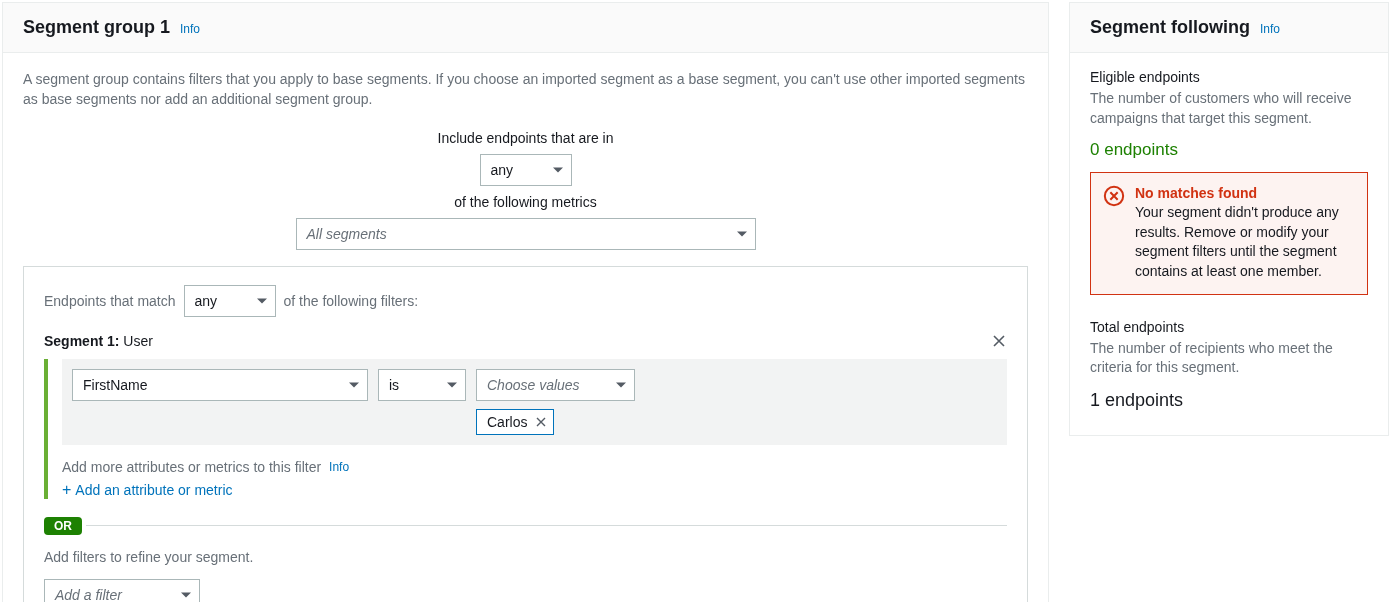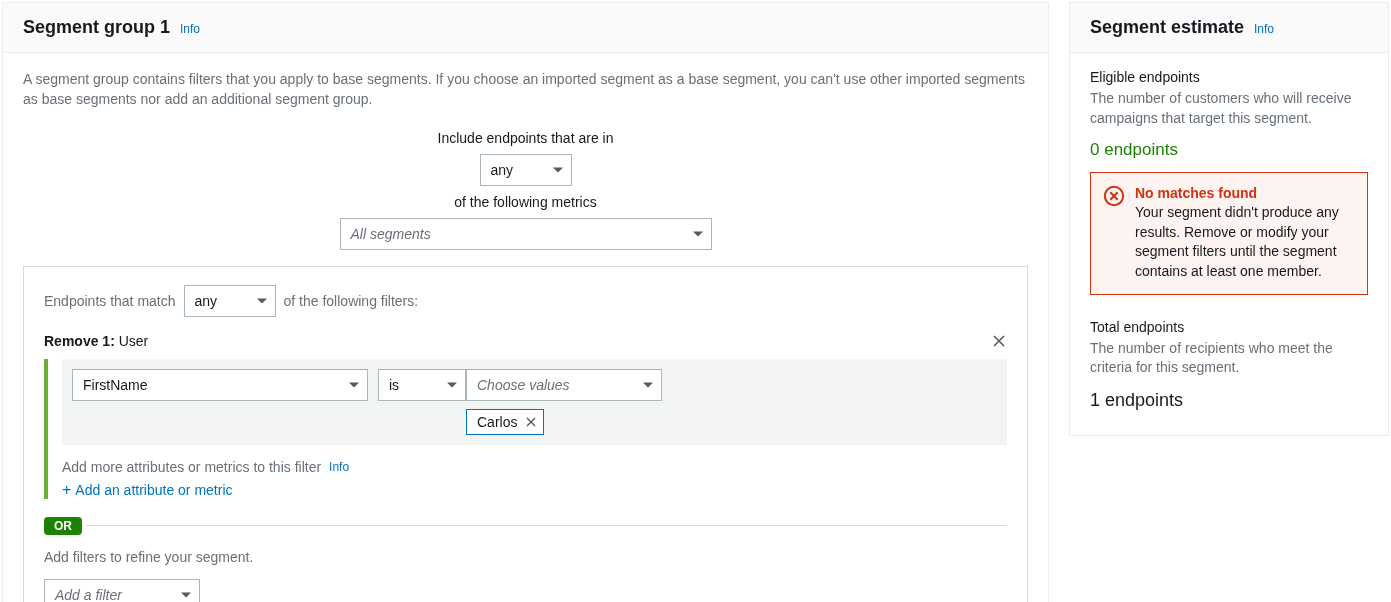--- a/index.html
+++ b/index.html
@@ -80,20 +80,21 @@
     cursor: pointer;
     color: #545b64;
   }
   .bar-wrap { display: flex; gap: 14px; }
   .green-bar { width: 4px; background: #6aaf35; }
   .bar-content { flex: 1; }
   .gray-panel {
     background: #f2f3f3;
     padding: 10px 10px;
     display: flex;
+    gap: 10px;
     align-items: flex-start;
   }
   .gray-panel .left-cols { display: flex; gap: 10px; align-items: center; }
   .gray-panel .right-col { display: flex; flex-direction: column; gap: 8px; align-items: flex-start; }
   .tag {
     border: 1px solid #0073bb;
     background: #fff;
     padding: 4px 6px 4px 10px;
     display: inline-flex;
     align-items: center;
@@ -168,40 +169,40 @@
       <div class="card-body">
         <p class="desc">A segment group contains filters that you apply to base segments. If you choose an imported segment as a base segment, you can't use other imported segments as base segments nor add an additional segment group.</p>
 
         <div class="row">
           <span class="lbl">Include endpoints that are in</span>
           <div class="select" style="width:92px">
             <span>any</span>
             <span class="caret"></span>
           </div>
           <span class="lbl">of the following metrics</span>
-          <div class="select italic" style="width:372px">
+          <div class="select italic" style="width:460px">
             <span>All segments</span>
             <span class="caret"></span>
           </div>
         </div>
 
         <div class="box">
           <div class="inner-row">
             <span class="lbl" style="color:#687078">Endpoints that match</span>
             <div class="select" style="width:92px">
               <span>any</span>
               <span class="caret"></span>
             </div>
             <span class="lbl" style="color:#687078">of the following filters:</span>
           </div>
 
           <div class="filter-block">
             <div class="filter-head">
               <div class="filter-title">
-                <b>Remove 1:</b>
+                <b>Segment 1:</b>
                 <span>User</span>
               </div>
               <svg class="x-icon" viewBox="0 0 16 16">
                 <path d="M3 3 L13 13 M13 3 L3 13" stroke="currentColor" stroke-width="1.6" fill="none"></path>
               </svg>
             </div>
 
             <div class="bar-wrap">
               <div class="green-bar"></div>
               <div class="bar-content">
@@ -210,21 +211,21 @@
                     <div class="select" style="width:296px">
                       <span>FirstName</span>
                       <span class="caret"></span>
                     </div>
                     <div class="select" style="width:88px">
                       <span>is</span>
                       <span class="caret"></span>
                     </div>
                   </div>
                   <div class="right-col">
-                    <div class="select italic" style="width:196px">
+                    <div class="select italic" style="width:159px">
                       <span>Choose values</span>
                       <span class="caret"></span>
                     </div>
                     <div class="tag">
                       <span>Carlos</span>
                       <svg class="tag-x" viewBox="0 0 12 12">
                         <path d="M2 2 L10 10 M10 2 L2 10" stroke="currentColor" stroke-width="1.4" fill="none"></path>
                       </svg>
                     </div>
                   </div>
@@ -254,21 +255,21 @@
             </div>
           </div>
         </div>
       </div>
     </div>
   </div>
 
   <div class="side-col">
     <div class="card">
       <div class="card-header">
-        <h2>Segment estimate</h2>
+        <h2>Segment following</h2>
         <span class="info-link">Info</span>
       </div>
       <div class="side-body">
         <div class="side-sub">Eligible endpoints</div>
         <div class="side-desc">The number of customers who will receive campaigns that target this segment.</div>
         <div class="green-count">0 endpoints</div>
 
         <div class="alert">
           <svg class="alert-icon" viewBox="0 0 24 24">
             <circle cx="12" cy="12" r="10" stroke="currentColor" stroke-width="2.2" fill="none"></circle>

